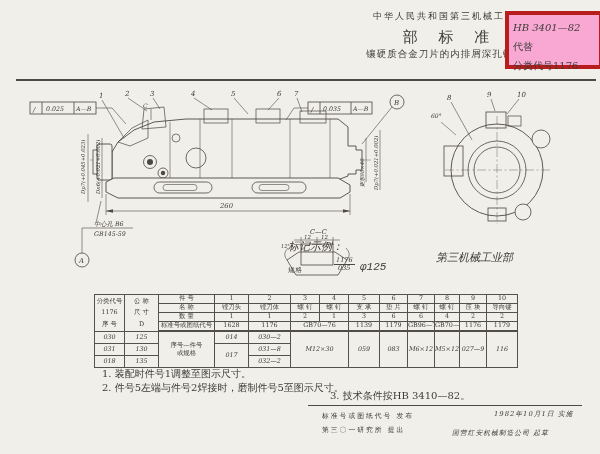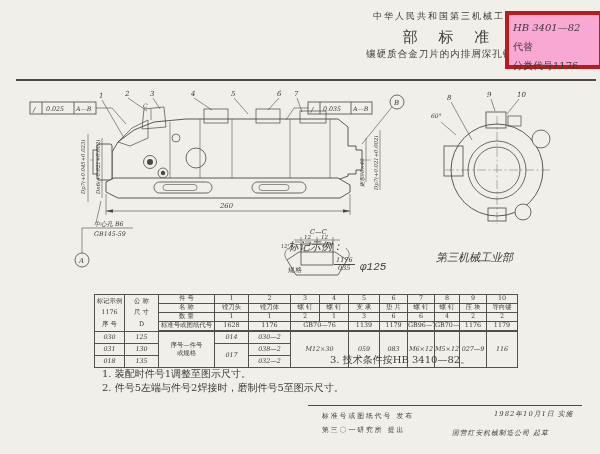--- a/index.html
+++ b/index.html
@@ -238,21 +238,21 @@
       <col style="width:31px">
         <col style="width:28px">
         <col style="width:27px">
         <col style="width:25px">
       <col style="width:27px">
         <col style="width:31px">
     </colgroup>
     <tbody>
         <tr>
       <td class="lh" rowspan="4">
-        <div>标记示例</div>
+        <div>分类代号</div>
         <div>1176</div>
         <div>序 号</div>
       </td>
       <td class="lh" rowspan="4">
         <div>公 称</div>
         <div>尺 寸</div>
         <div>D</div>
       </td>
       <td class="hrow stub">件 号</td>
       <td class="hrow">1</td>
@@ -318,32 +318,32 @@
       <td class="drow" rowspan="3">083</td>
       <td class="drow" rowspan="3">M6×12</td>
       <td class="drow" rowspan="3">M5×12</td>
       <td class="drow" rowspan="3">027—9</td>
       <td class="drow" rowspan="3">116</td>
     </tr>
     <tr>
       <td class="drow">031</td>
       <td class="drow">130</td>
       <td class="drow" rowspan="2">017</td>
-      <td class="drow">038—2</td>
+      <td class="drow">031—8</td>
     </tr>
     <tr>
       <td class="drow">018</td>
       <td class="drow">135</td>
       <td class="drow">032—2</td>
     </tr>
   </tbody>
     </table>
 
   <div class="abs note" style="left:102px;top:367px;">1. 装配时件号1调整至图示尺寸。</div>
-  <div class="abs note" style="left:330px;top:353px;">3. 技术条件按HB 3410—82。</div>
+  <div class="abs note" style="left:330px;top:389px;">3. 技术条件按HB 3410—82。</div>
   <div class="abs note" style="left:102px;top:381px;">2. 件号5左端与件号2焊接时，磨制件号5至图示尺寸。</div>
 
   <div class="abs rule" style="left:308px;top:405px;width:274px;height:1.2px;"></div>
   <div class="abs foot" style="left:322px;top:411px;">标准号或图纸代号  发布</div>
   <div class="abs foot" style="left:322px;top:425px;">第三〇一研究所  提出</div>
   <div class="abs foot it" style="left:464px;top:409px;margin-left:30px;">1982年10月1日  实施</div>
   <div class="abs foot it" style="left:452px;top:428px;">国营红安机械制造公司  起草</div>
 
 </div>
 

